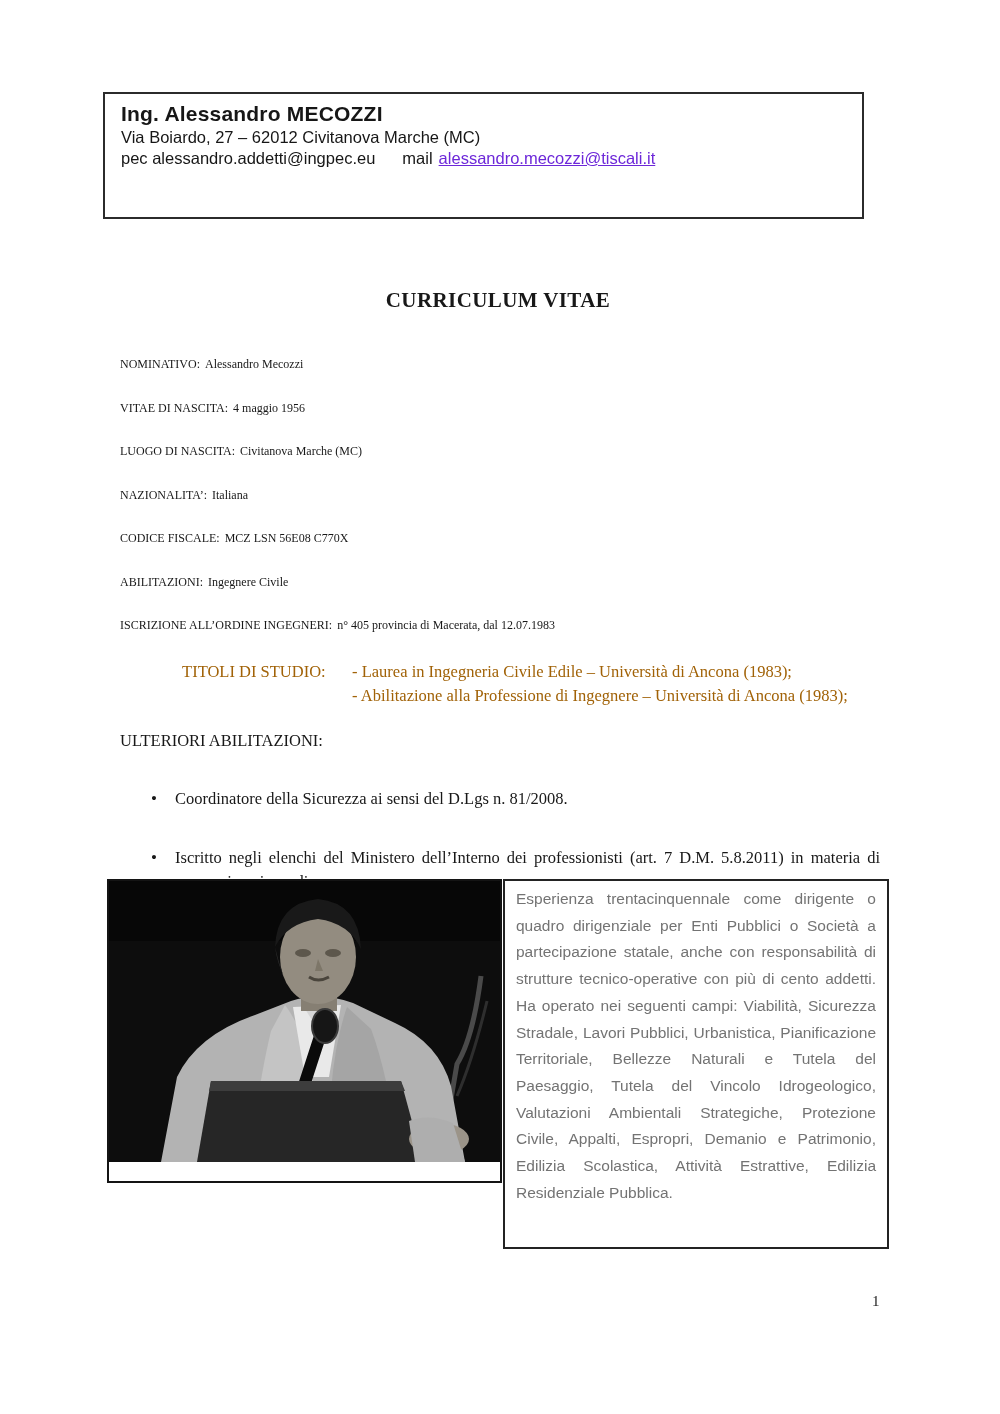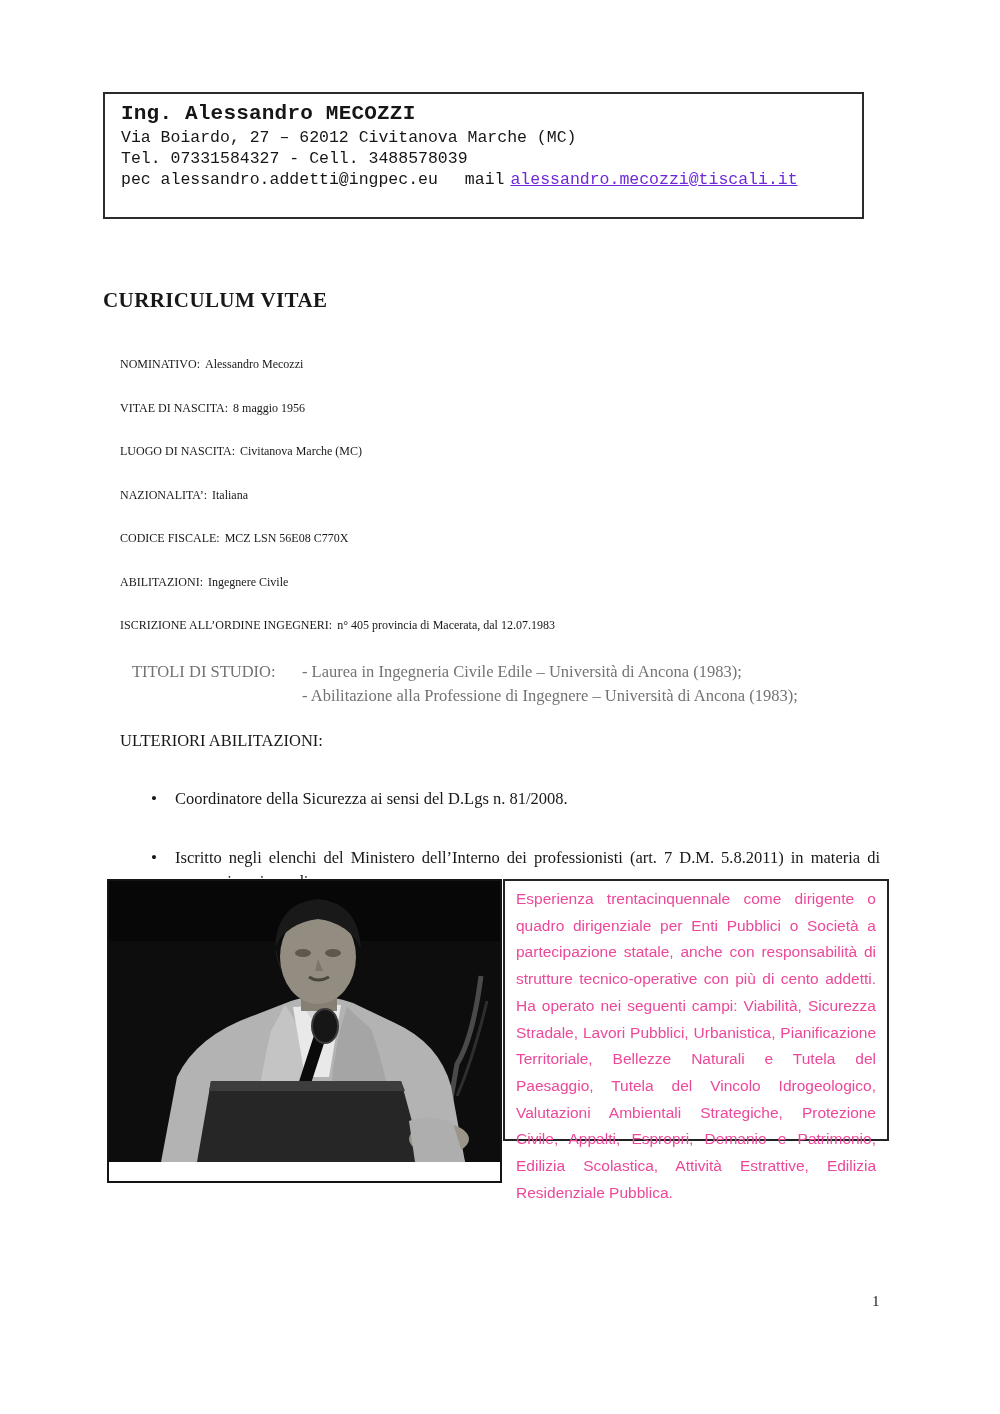--- a/index.html
+++ b/index.html
@@ -11,49 +11,50 @@
     background:#ffffff;
     color:#1a1a1a;
     overflow:hidden;
   }
   
   .header-box {
     position:absolute; left:103px; top:92px;
     width:761px; height:127px;
     border:2px solid #2b2b2b;
     padding:6px 10px 0 16px;
-    font-family:Liberation Mono, monospace;
+    font-family:Liberation Sans, sans-serif;
     color:#161616;
   }
   .hb-name { font-size:21px; font-weight:bold; line-height:27px; letter-spacing:0.2px; }
   .hb-line { font-size:16.5px; line-height:21px; white-space:nowrap; }
   .hb-pec  { margin-right:27px; }
   .hb-mail-prefix { margin-right:6px; }
   .hb-mail-link { text-decoration:underline; color:#6d28d9; }
   .hb-cf { margin-right:58px; }
   
   .doc-title {
     position:absolute; left:103px; top:288px; width:790px;
+    text-align:center;
     font-family:"Liberation Serif", serif;
     font-weight:bold; font-size:21px; letter-spacing:0.4px;
     color:#181818;
   }
   
   .field {
     position:absolute; left:120px;
     font-family:"Liberation Serif", serif;
     font-size:12px; white-space:nowrap; color:#181818;
   }
   .fld-label { margin-right:5px; }
   
   .titoli-row {
-    position:absolute; left:132px; top:660px; width:790px;
+    position:absolute; left:120px; top:660px; width:790px;
     display:flex;
     font-family:"Liberation Serif", serif;
-    font-size:16.5px; line-height:24px; color:#737373;
+    font-size:16.5px; line-height:24px; color:#a16207;justify-content:center;
   }
   .titoli-label { width:170px; flex:0 0 170px; }
   
   .abilitazioni {
     position:absolute; left:120px; top:729px; width:768px;
     font-family:"Liberation Serif", serif;
     font-size:16.5px; color:#181818;
   }
   .abil-label { line-height:24px; display:block; }
   .abil-list { list-style:none; margin-top:1px; }
@@ -69,56 +70,55 @@
   
   .photo-box {
     position:absolute; left:107px; top:879px;
     width:395px; height:304px;
     border:2px solid #141414;
     background:#ffffff;
   }
   .photo-box svg { display:block; width:100%; height:281px; }
   .experience-box {
     position:absolute; left:503px; top:879px;
-    width:386px; height:262px;
+    width:386px; height:370px;
     border:2px solid #232323;
     background:#ffffff;
     padding:5px 11px 0 11px;
     font-family:"Liberation Sans", sans-serif;
     font-size:15.5px; line-height:26.7px;
-    text-align:justify; color:#ec4899;
+    text-align:justify; color:#737373;
   }
   
   .page-number {
     position:absolute; left:872px; top:1293px;
     font-family:"Liberation Serif", serif;
     font-size:15px; color:#222;
   }
 </style>
 </head>
 <body>
 
 <div class="page">
 
   <div class="header-box">
     <div class="hb-name">Ing. Alessandro MECOZZI</div>
     <div class="hb-line">Via Boiardo, 27 – 62012 Civitanova Marche (MC)</div>
-    <div class="hb-line">Tel. 07331584327 - Cell. 3488578039</div>
     <div class="hb-line">
       <span class="hb-pec">pec alessandro.addetti@ingpec.eu</span><span class="hb-mail-prefix">mail</span><a href="#" class="hb-mail-link">alessandro.mecozzi@tiscali.it</a>
     </div>
   </div>
 
   <div class="doc-title">CURRICULUM VITAE</div>
 
   <div class="field" style="top:357px">
     <span class="fld-label">NOMINATIVO:</span><span>Alessandro Mecozzi</span>
   </div>
   <div class="field" style="top:401px">
-    <span class="fld-label">VITAE DI NASCITA:</span><span>8 maggio 1956</span>
+    <span class="fld-label">VITAE DI NASCITA:</span><span>4 maggio 1956</span>
   </div>
   <div class="field" style="top:444px">
     <span class="fld-label">LUOGO DI NASCITA:</span><span>Civitanova Marche (MC)</span>
   </div>
   <div class="field" style="top:488px">
     <span class="fld-label">NAZIONALITA’:</span><span>Italiana</span>
   </div>
   <div class="field" style="top:531px">
     <span class="fld-label">CODICE FISCALE:</span><span>MCZ LSN 56E08 C770X</span>
   </div>

